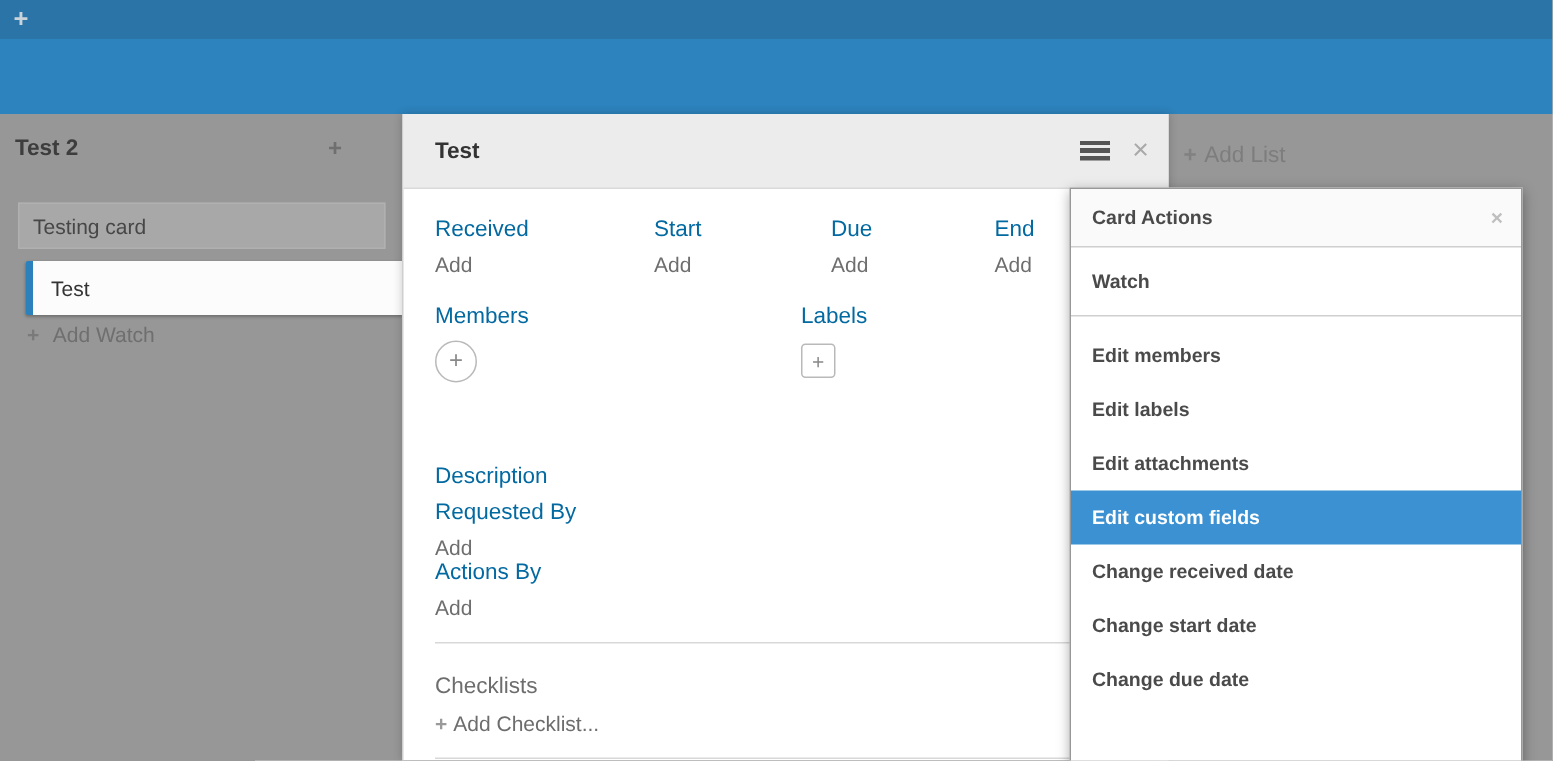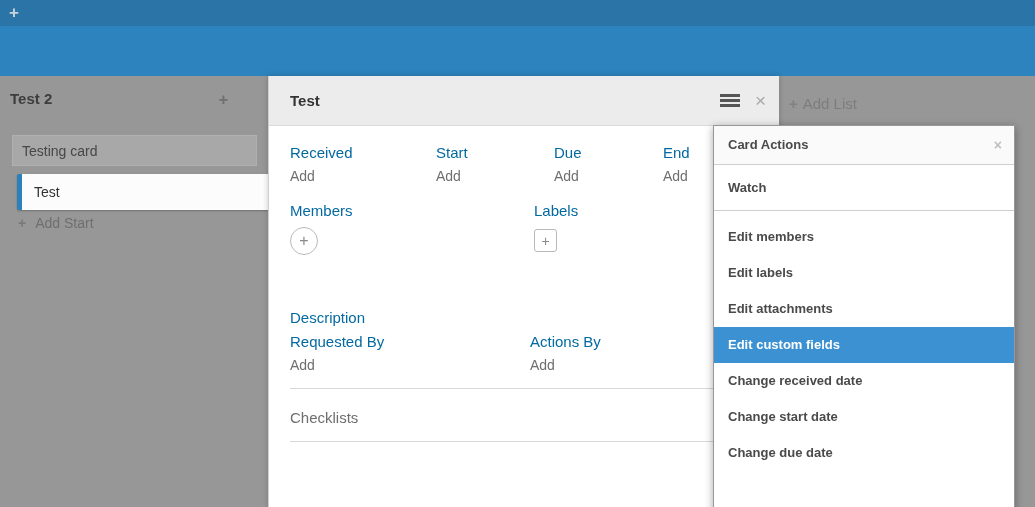--- a/index.html
+++ b/index.html
@@ -36,21 +36,21 @@
   .panel-body{padding:18px 0 0 21px;}
   .f-label{font-size:15px;color:#0369a1;margin-bottom:7px;}
   .f-action{font-size:14px;color:#6e6e6e;cursor:pointer;}
   .dates-row{display:flex;}
   .dc0{width:146px;}.dc1{width:118px;}.dc2{width:109px;}.dc3{width:110px;}
   .ml-row{display:flex;margin-top:18px;}
   .ml-members{width:244px;}
   .circle-btn{margin-top:8px;width:26px;height:26px;border:1px solid #b9b9b9;border-radius:50%;color:#8a8a8a;font-size:16px;display:flex;align-items:center;justify-content:center;cursor:pointer;}
   .square-btn{margin-top:10px;width:21px;height:21px;border:1px solid #b9b9b9;border-radius:3px;color:#8a8a8a;font-size:14px;display:flex;align-items:center;justify-content:center;cursor:pointer;}
   .desc-sec{margin-top:54px;}
-  .req-row{display:flex;margin-top:2px;}
+  .req-row{display:flex;margin-top:2px;flex-direction:column;}
   .rc{width:240px;}
   .divider{height:1px;background:#d8d8d8;margin-top:15px;}
   .check-sec{margin-top:20px;}
   .check-label{font-size:15px;color:#6d6d6d;margin-bottom:8px;}
   .check-add{font-size:14px;color:#6d6d6d;cursor:pointer;}
   .check-add .plus{color:#9a9a9a;font-weight:bold;margin-right:4px;}
   .divider2{height:1px;background:#d8d8d8;margin-top:15px;}
   
   .popup{position:absolute;left:713px;top:125px;width:302px;height:400px;background:#fff;border:1px solid #989898;box-shadow:0 2px 8px rgba(0,0,0,.35);box-sizing:border-box;}
   .popup-header{position:relative;height:38px;line-height:38px;background:#fafafa;border-bottom:1px solid #cfcfcf;padding-left:14px;font-size:13px;font-weight:bold;color:#4a4a4a;}
@@ -73,21 +73,21 @@
 
   <div class="board">
     <div class="list">
       <div class="list-header">
         <span class="list-title">Test 2</span>
         <span class="list-add-icon">+</span>
         <span class="list-menu-icon"><span class="bars"></span></span>
       </div>
       <div class="card card-dim">Testing card</div>
       <div class="card card-selected">Test</div>
-      <div class="add-card"><span class="plus">+</span><span>Add Start</span></div>
+      <div class="add-card"><span class="plus">+</span><span>Add Watch</span></div>
     </div>
     <div class="add-list"><span class="plus">+</span><span>Add List</span></div>
   </div>
 
   <div class="panel">
     <div class="panel-header">
       <span class="panel-title">Test</span>
       <span class="panel-hamburger"></span>
       <span class="panel-close">×</span>
     </div>
@@ -133,20 +133,21 @@
           <div class="f-action">Add</div>
         </div>
         <div class="rc">
           <div class="f-label">Actions By</div>
           <div class="f-action">Add</div>
         </div>
       </div>
       <div class="divider"></div>
       <div class="check-sec">
         <div class="check-label">Checklists</div>
+        <div class="check-add"><span class="plus">+</span><span>Add Checklist...</span></div>
       </div>
       <div class="divider2"></div>
     </div>
   </div>
 
   <div class="popup">
     <div class="popup-header">
       <span>Card Actions</span>
       <span class="popup-close">×</span>
     </div>

